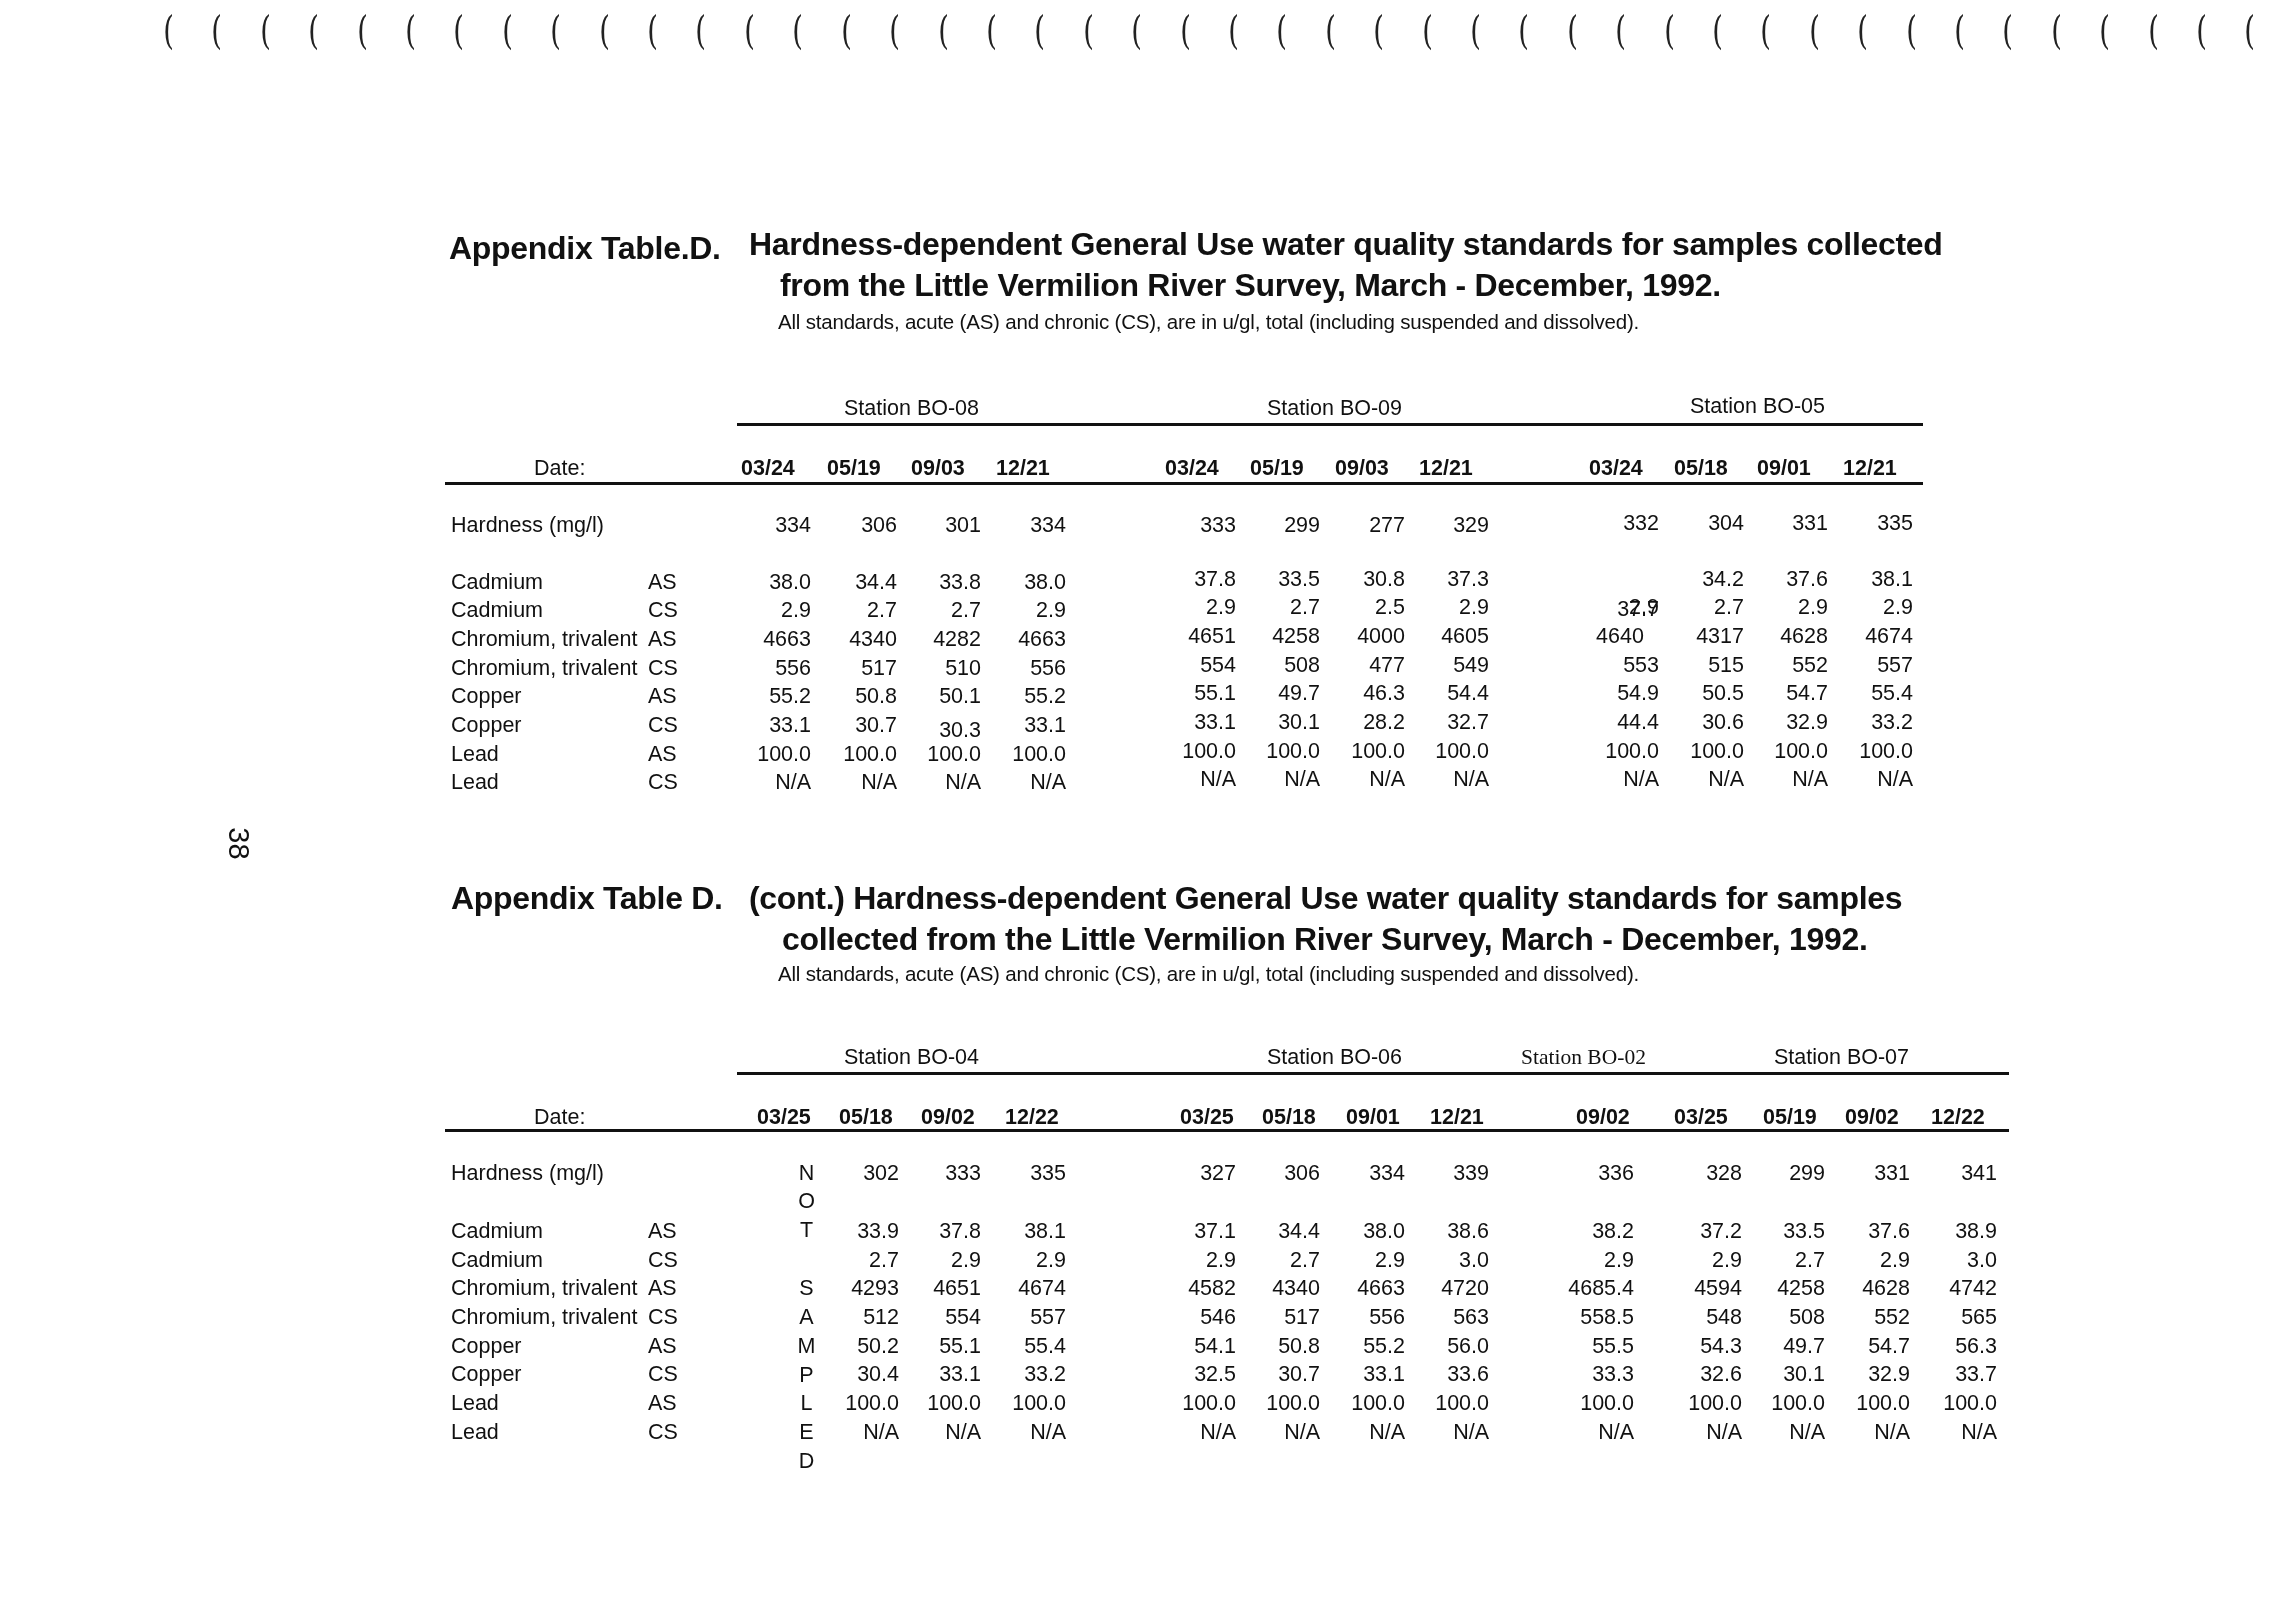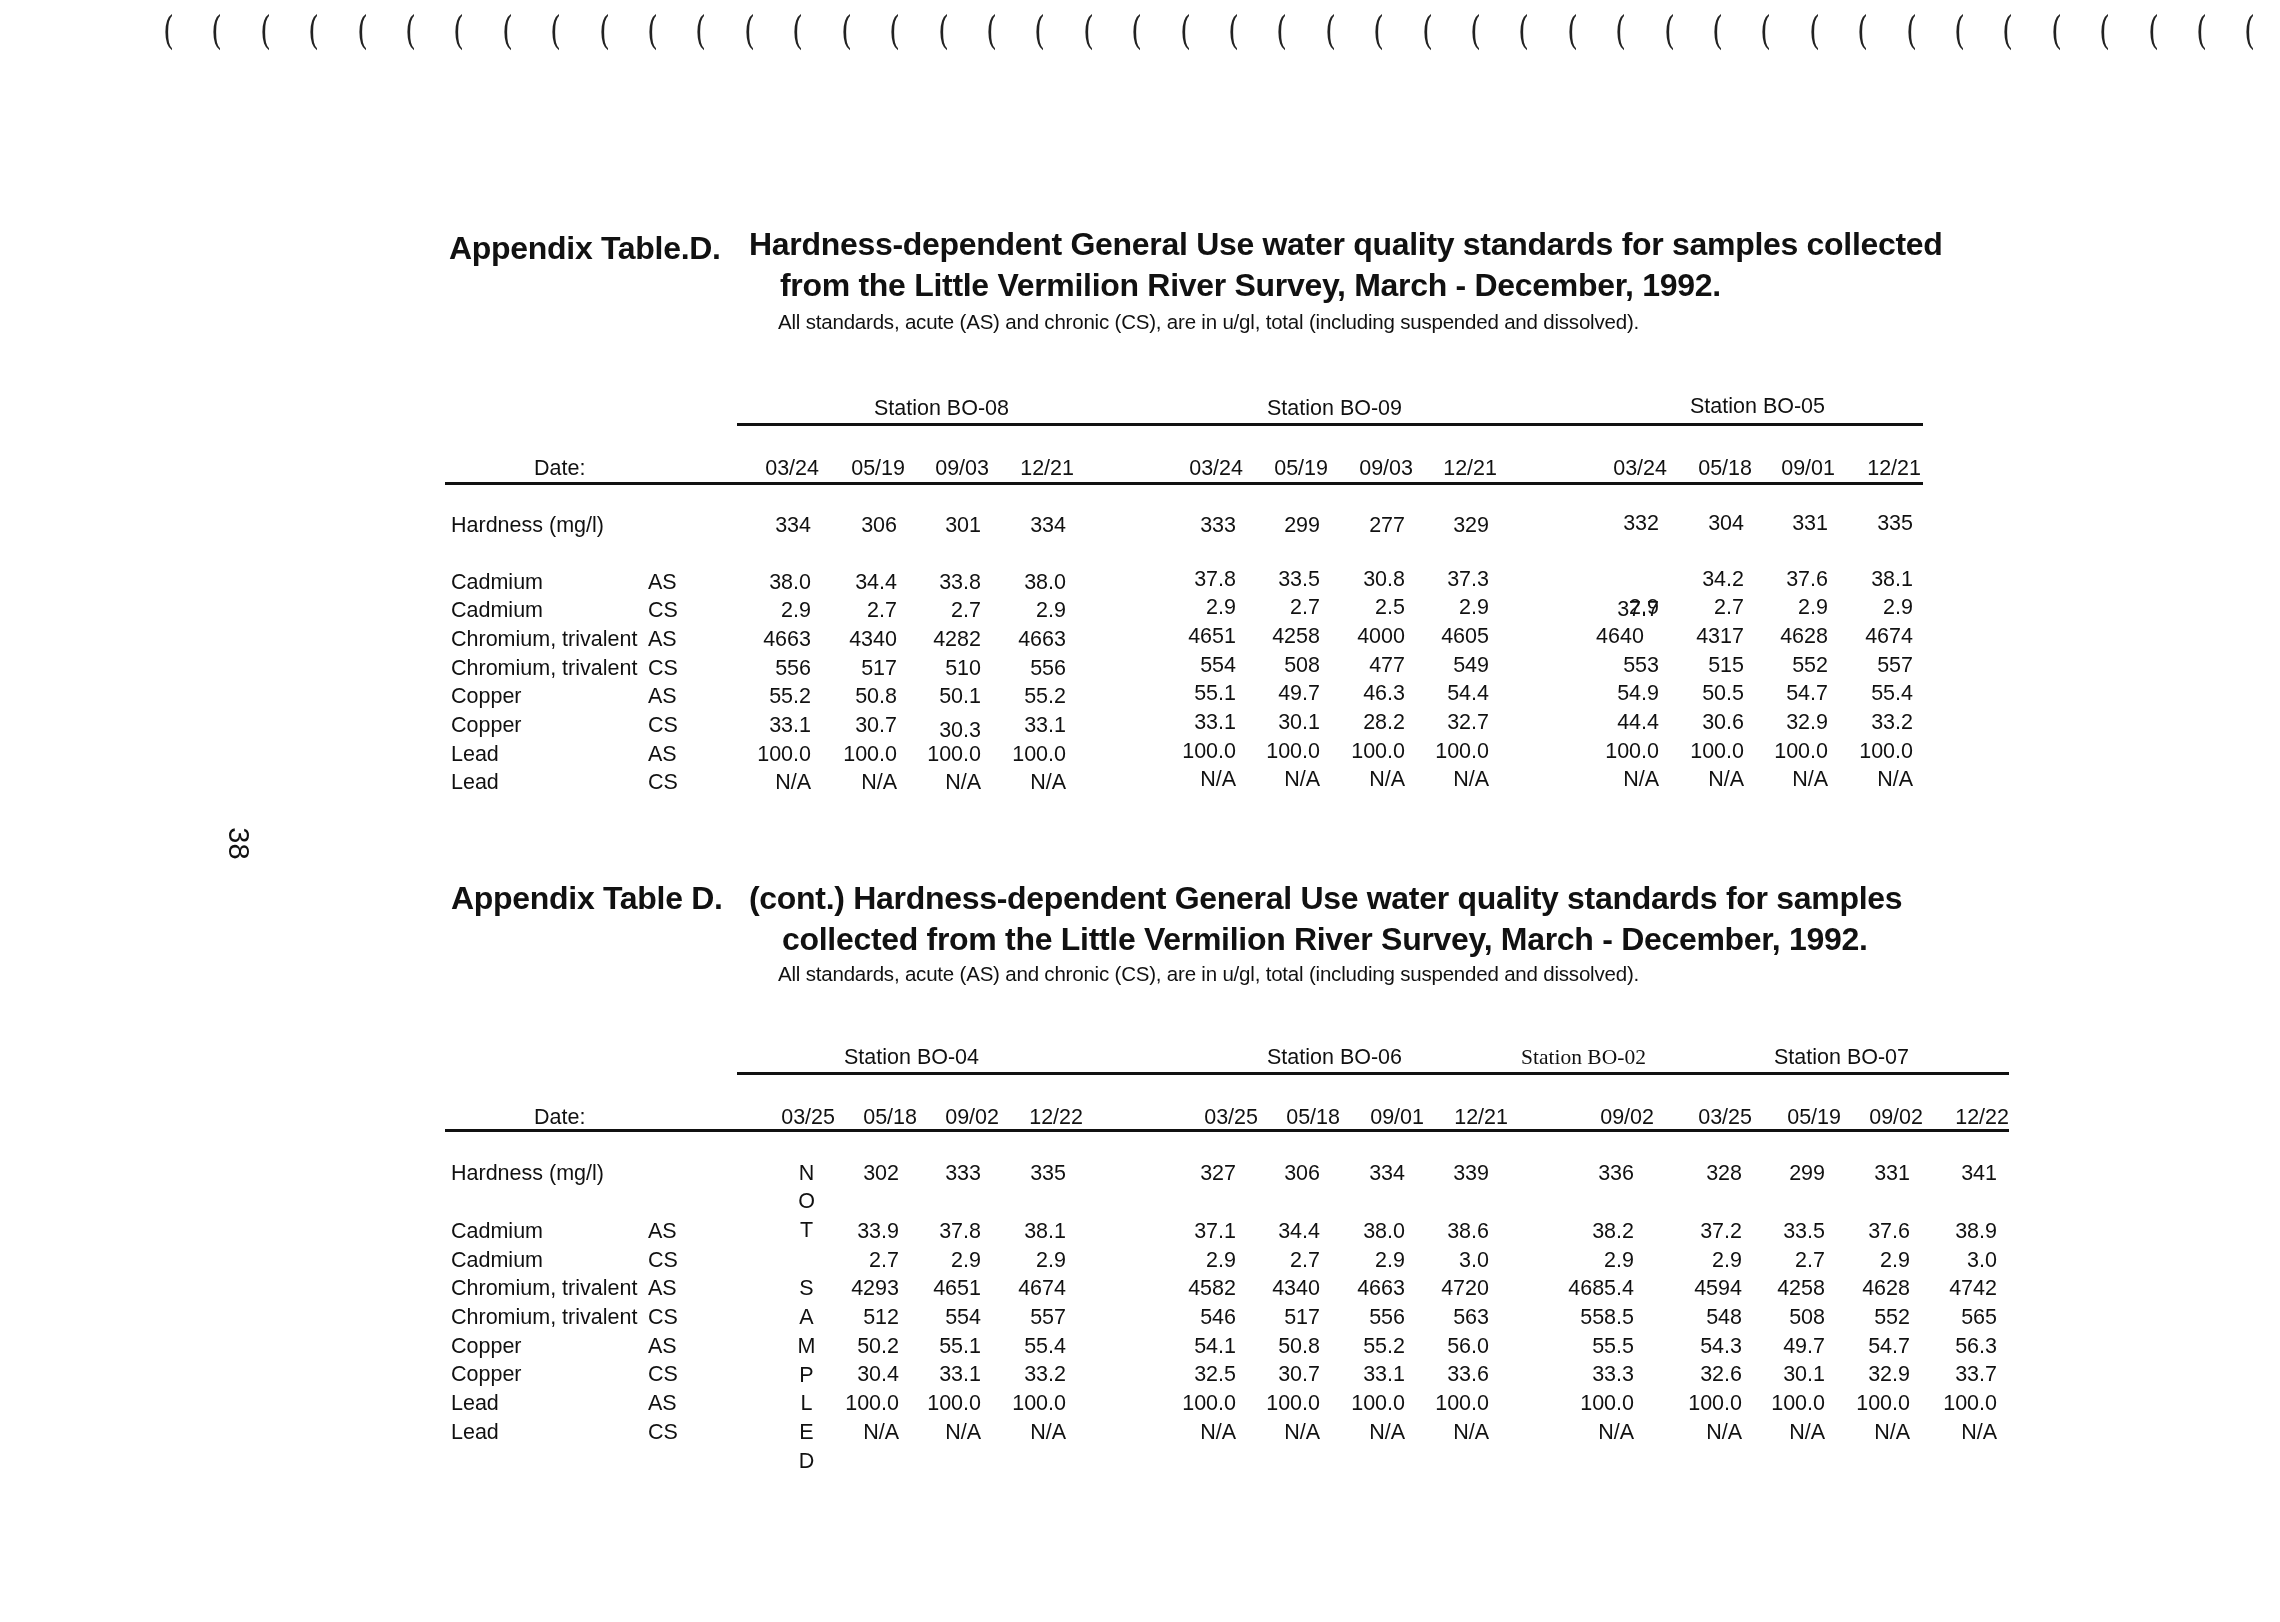--- a/index.html
+++ b/index.html
@@ -10,21 +10,21 @@
             font-family:"DejaVu Serif", serif; }
   .binder span { display:inline-block; transform:scaleX(0.7); }
   .pagenum { position:absolute; left:222px; top:827px; font-size:29px;
              transform:rotate(90deg); transform-origin:center; }
   .t-label { position:absolute; left:0; top:0; font-size:32px; font-weight:bold; white-space:nowrap; letter-spacing:-0.3px; }
   .t-line { position:absolute; font-size:32px; font-weight:bold; white-space:nowrap; letter-spacing:-0.3px; }
   .t-sub { position:absolute; font-size:20.5px; white-space:nowrap; letter-spacing:-0.2px; }
   .abs { position:absolute; white-space:nowrap; }
   .hline { position:absolute; height:2.9px; background:#111; }
   .station { font-size:21.5px; text-align:center; }
-  .datehdr { font-size:21.5px; text-align:right; width:78px; }
+  .datehdr { font-size:21.5px; text-align:left; width:78px;font-weight:bold; }
   .cell { font-size:21.5px; text-align:right; width:78px; }
   .rowlabel { font-size:21.5px; }
   .rowtype { font-size:21.5px; }
   .notsampled { font-size:21.5px; text-align:center; width:29px; }
 </style>
 </head>
 <body>
 
 <div class="binder" id="binder">
     <span>(</span>
@@ -74,21 +74,21 @@
   </div>
 
 <div class="pagenum">38</div>
 
 <div>
   <div class="t-label abs" style="left:449px;top:230px;">Appendix Table.D.</div>
   <div class="t-line" style="left:749px;top:226px;">Hardness-dependent General Use water quality standards for samples collected</div>
   <div class="t-line" style="left:780px;top:267px;">from the Little Vermilion River Survey, March - December, 1992.</div>
   <div class="t-sub" style="left:778px;top:310px;">All standards, acute (AS) and chronic (CS), are in u/gl, total (including suspended and dissolved).</div>
 
-  <div class="abs station" style="left:814px;top:396px;width:195px;text-align:right;">Station BO-08</div>
+  <div class="abs station" style="left:814px;top:396px;width:195px;">Station BO-08</div>
   <div class="abs station" style="left:1237px;top:396px;width:195px;">Station BO-09</div>
   <div class="abs station" style="left:1660px;top:394px;width:195px;">Station BO-05</div>
   <div class="hline" style="left:737px;top:423px;width:1186px;"></div>
 
   <div class="abs rowlabel" style="left:534px;top:456px;">Date:</div>
   <div id="t1-dates">
       <div class="abs datehdr" style="left: 741px; top: 456px;">03/24</div>
       <div class="abs datehdr" style="left: 827px; top: 456px;">05/19</div>
       <div class="abs datehdr" style="left: 911px; top: 456px;">09/03</div>
       <div class="abs datehdr" style="left: 996px; top: 456px;">12/21</div>

